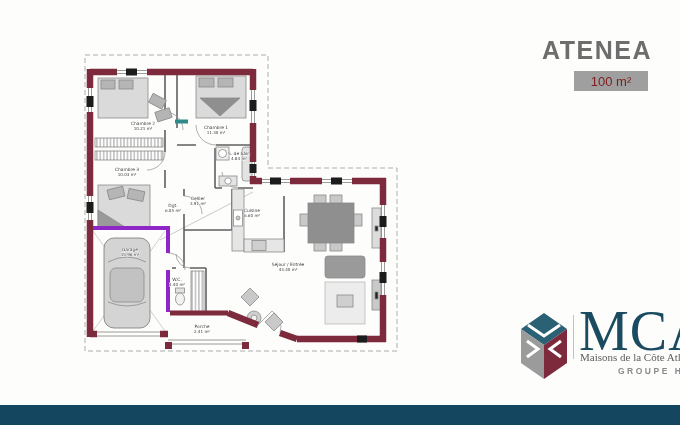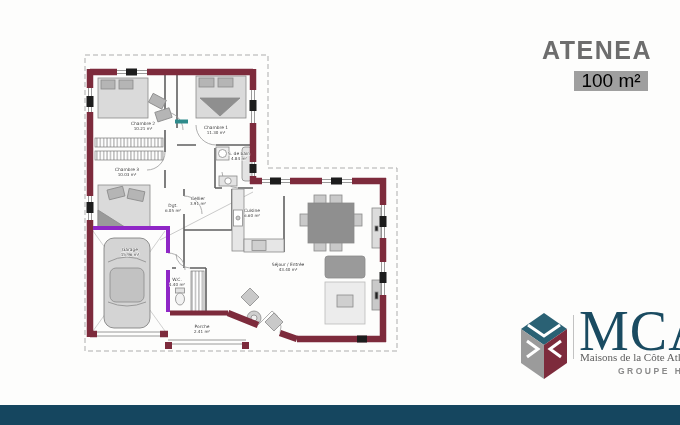--- a/index.html
+++ b/index.html
@@ -7,21 +7,21 @@
     position:relative;width:680px;height:425px;background:#fdfdfc;
     overflow:hidden;font-family:"Liberation Sans",sans-serif;
   }
   
   .title{
     position:absolute;top:36px;right:28px;
     font-size:25px;font-weight:bold;letter-spacing:1.5px;color:#6d6d6d;
   }
   .badge{
     position:absolute;top:71px;right:32px;width:74px;height:20px;
-    background:#9f9f9f;color:#000000;font-size:19px;
+    background:#9f9f9f;color:#7f1d1d;font-size:13px;
     display:flex;align-items:center;justify-content:center;
   }
   
   .plan-svg{position:absolute;left:0;top:0;}
   .plan-svg text{font-family:"DejaVu Sans",sans-serif;}
   text.lbl{fill:#3c3c3c;text-anchor:middle;stroke:rgba(255,255,255,.85);
     stroke-width:.9px;paint-order:stroke;}
   text.name{font-size:4.4px;}
   text.area{font-size:4.1px;}
   

